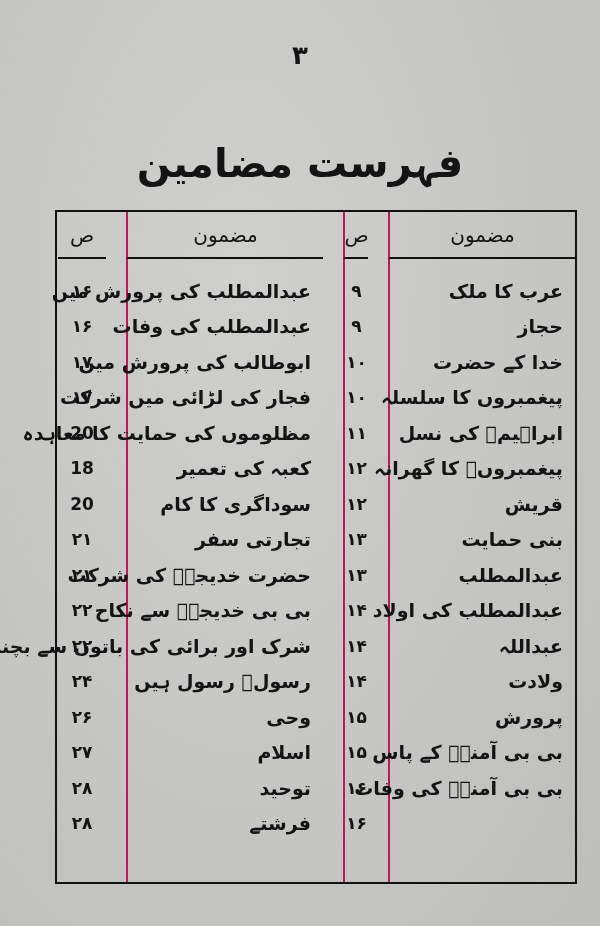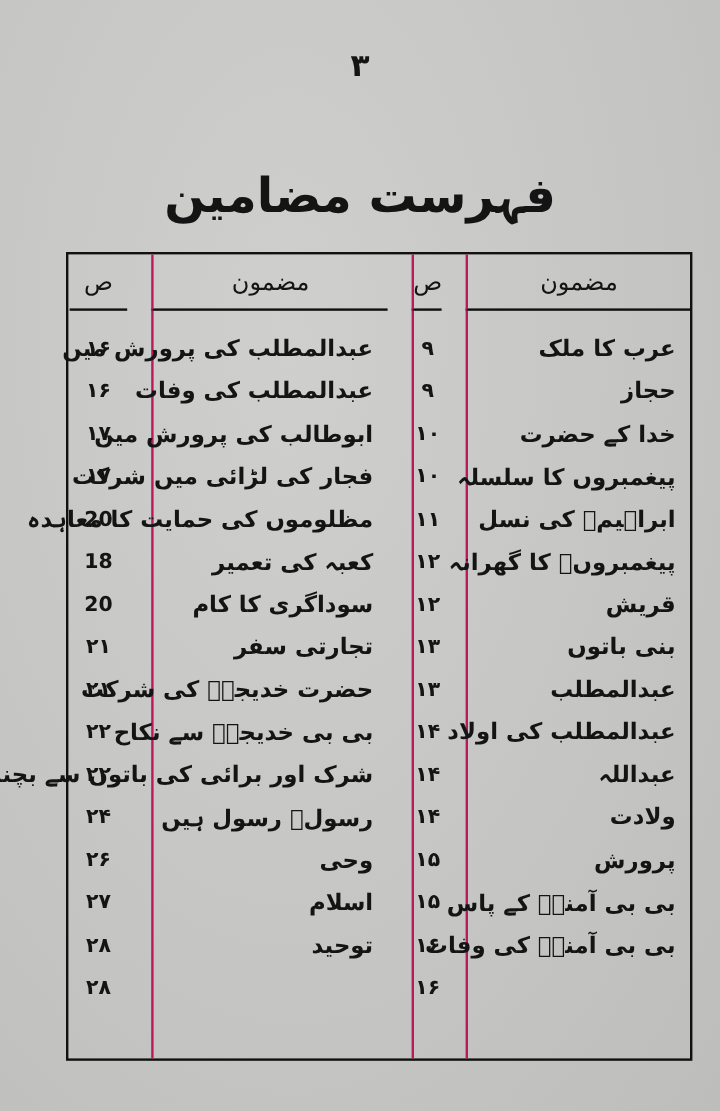--- a/index.html
+++ b/index.html
@@ -65,21 +65,21 @@
   <div class="cell head">ص</div>
 
   <div class="cell col topic vline-l" id="rt">
       <div class="row">عرب کا ملک</div>
       <div class="row">حجاز</div>
       <div class="row">خدا کے حضرت</div>
       <div class="row">پیغمبروں کا سلسلہ</div>
       <div class="row">ابراہیمؑ کی نسل</div>
       <div class="row">پیغمبروںؑ کا گھرانہ</div>
       <div class="row">قریش</div>
-      <div class="row">بنی باتوں</div>
+      <div class="row">بنی حمایت</div>
       <div class="row">عبدالمطلب</div>
       <div class="row">عبدالمطلب کی اولاد</div>
       <div class="row">عبداللہ</div>
       <div class="row">ولادت</div>
       <div class="row">پرورش</div>
       <div class="row">بی بی آمنہؓ کے پاس</div>
       <div class="row">بی بی آمنہؓ کی وفات</div>
     </div>
   <div class="cell col page vline-l" id="rp">
       <div class="row">۹</div>
@@ -108,20 +108,21 @@
       <div class="row">کعبہ کی تعمیر</div>
       <div class="row">سوداگری کا کام</div>
       <div class="row">تجارتی سفر</div>
       <div class="row">حضرت خدیجہؓ کی شرکت</div>
       <div class="row">بی بی خدیجہؓ سے نکاح</div>
       <div class="row">شرک اور برائی کی باتوں سے بچنا</div>
       <div class="row">رسولؐ رسول ہیں</div>
       <div class="row">وحی</div>
       <div class="row">اسلام</div>
       <div class="row">توحید</div>
+      <div class="row">فرشتے</div>
     </div>
   <div class="cell col page" id="lp">
       <div class="row">۱۶</div>
       <div class="row">۱۶</div>
       <div class="row">۱۷</div>
       <div class="row">۱۷</div>
       <div class="row">20</div>
       <div class="row">18</div>
       <div class="row">20</div>
       <div class="row">۲۱</div>

